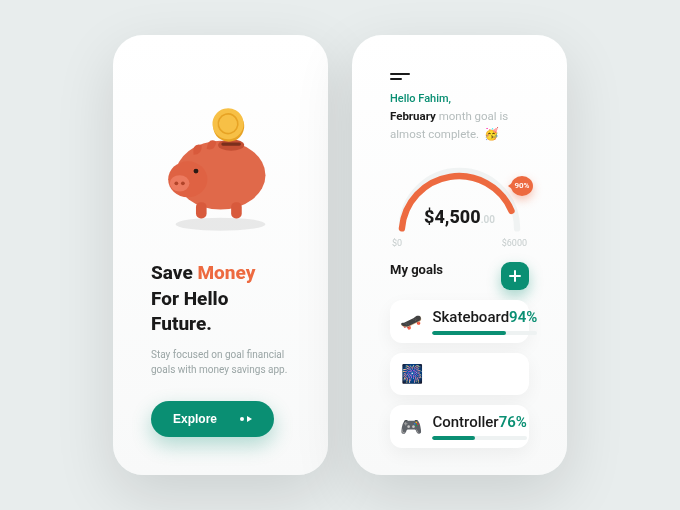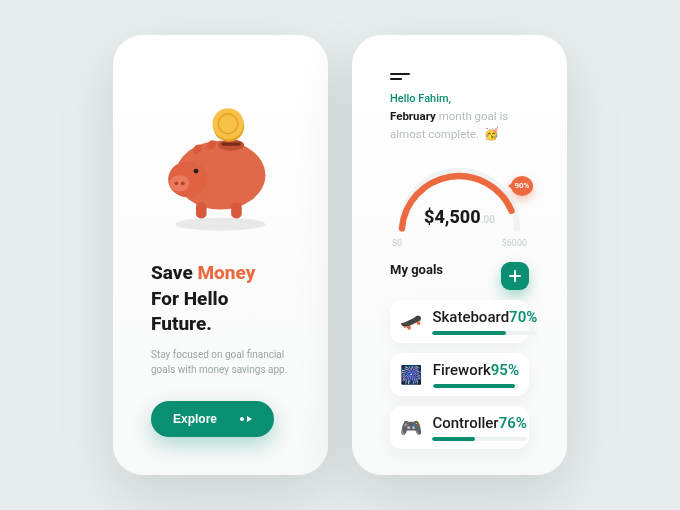--- a/index.html
+++ b/index.html
@@ -222,38 +222,29 @@
         </svg>
     </button>
   </div>
 
   <div id="goals-list">
       <div class="goal-card">
         <div class="goal-icon">🛹</div>
         <div class="goal-body">
           <div class="goal-top">
             <span class="goal-name">Skateboard</span>
-            <span class="goal-pct">70%</span>
+            <span class="goal-pct">94%</span>
           </div>
           <div class="bar">
             <div class="bar-fill" style="width:70%"></div>
           </div>
         </div>
       </div>
       <div class="goal-card">
         <div class="goal-icon">🎆</div>
-        <div class="goal-body">
-          <div class="goal-top">
-            <span class="goal-name">Firework</span>
-            <span class="goal-pct">95%</span>
-          </div>
-          <div class="bar">
-            <div class="bar-fill" style="width:95%"></div>
-          </div>
-        </div>
       </div>
       <div class="goal-card">
         <div class="goal-icon">🎮</div>
         <div class="goal-body">
           <div class="goal-top">
             <span class="goal-name">Controller</span>
             <span class="goal-pct">76%</span>
           </div>
           <div class="bar">
             <div class="bar-fill" style="width:45%"></div>

